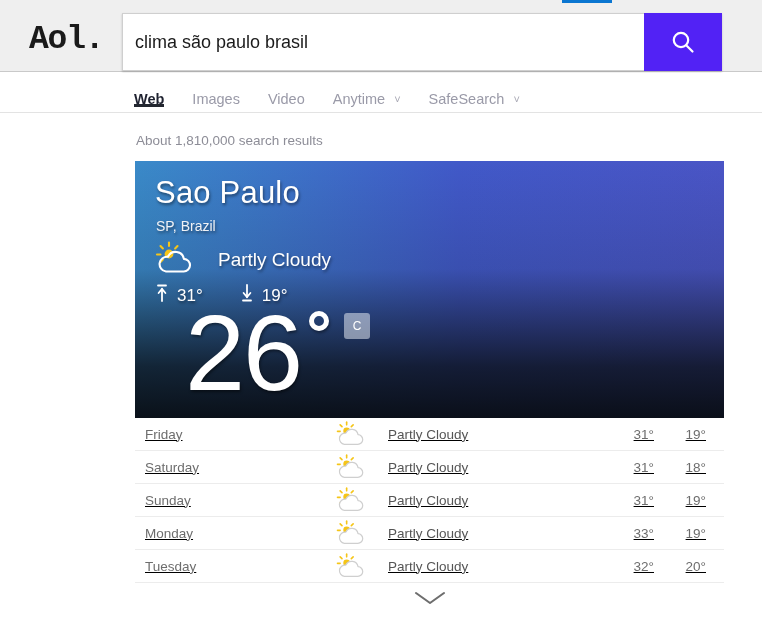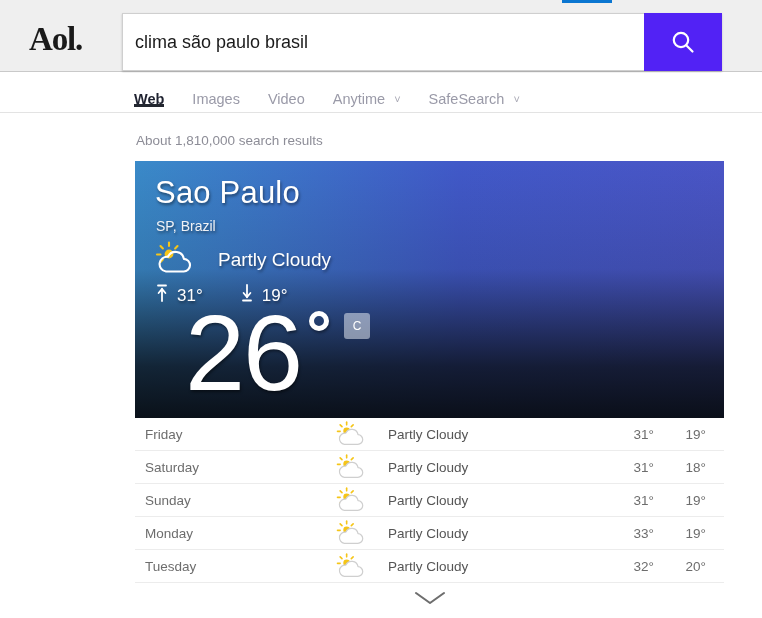--- a/index.html
+++ b/index.html
@@ -27,21 +27,21 @@
     position: absolute; top: 4px; left: 0;
     width: 762px; height: 68px;
     background: #efefef;
     border-bottom: 1px solid #c9c9c9;
   }
   #aol-logo {
     position: absolute; left: 29px; top: 17px;
     font-size: 33px; font-weight: bold;
     letter-spacing: -1.2px;
     color: #1a1a1a;
-    font-family: Liberation Serif, serif;
+    font-family: Liberation Mono, monospace;
   }
   #search-wrap {
     position: absolute; left: 122px; top: 9px;
     width: 600px; height: 58px;
     display: flex;
     box-shadow: 0 1px 2px rgba(0,0,0,0.18);
   }
   #search-input {
     flex: 1 1 auto;
     border: 1px solid #cfcfcf;
@@ -179,20 +179,21 @@
     color: #ffffff;
     font-size: 12px;
     display: flex; align-items: center; justify-content: center;
     cursor: pointer;
   }
 
   
   #forecast {
     position: absolute; left: 135px; top: 418px;
     width: 589px;
+    text-decoration: underline;
   }
   .frow {
     height: 33px;
     display: flex; align-items: center;
     border-bottom: 1px solid #ececec;
     font-size: 13.5px;
     color: #6d6d6d;
     cursor: pointer;
   }
   .frow .day  { width: 183px; padding-left: 10px; }

